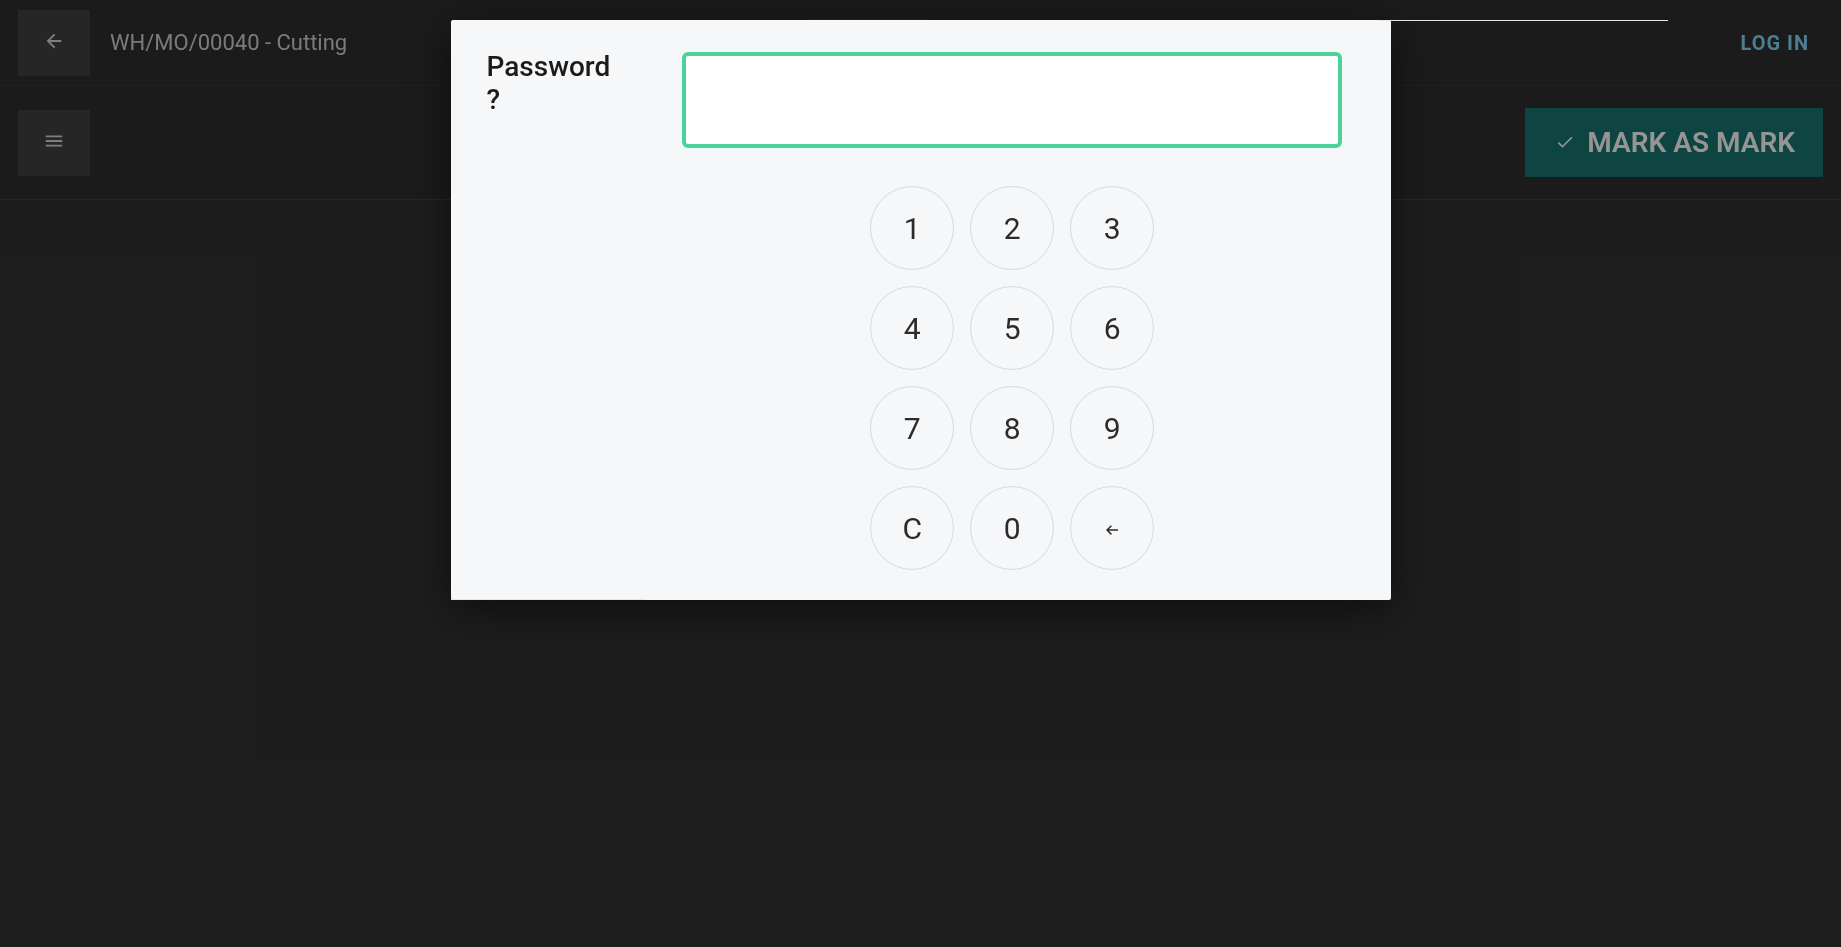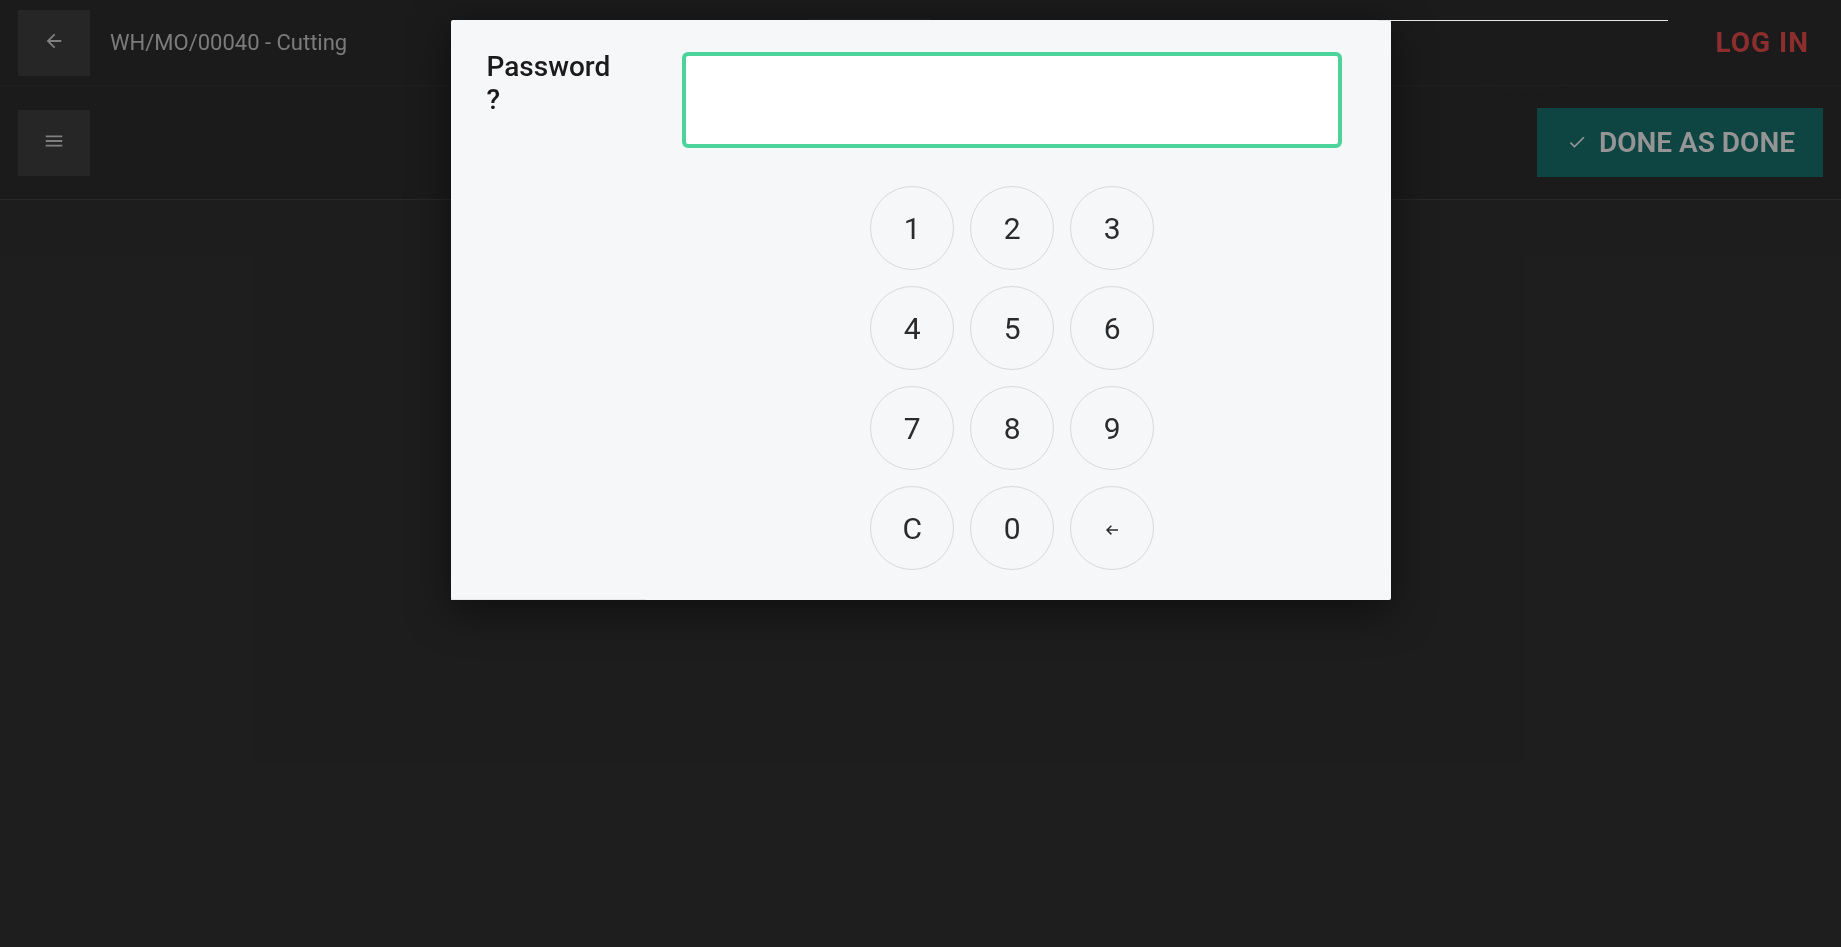--- a/index.html
+++ b/index.html
@@ -50,23 +50,23 @@
   }
   .center-info .prod-label { font-weight: 400; }
   .center-info .qty-box {
     background: #363636;
     padding: 6px 32px;
     color: #e6e6e6;
   }
   .center-info .total { color: #cfcfcf; }
   .login-btn {
     margin-left: auto;
-    font-size: 28px;
+    font-size: 20px;
     font-weight: 700;
-    color: #ef4444;
+    color: #7dd3fc;
     letter-spacing: 1px;
     cursor: pointer;
     padding: 8px 14px;
   }
 
   
   .second-bar {
     position: absolute;
     top: 85px; left: 0; right: 0;
     height: 115px;
@@ -220,21 +220,21 @@
           <path d="M3 6h18v2H3zM3 11h18v2H3zM3 16h18v2H3z"></path>
         </svg>
     </span>
   </div>
   <div class="mark-done-btn">
     <span>
       <svg viewBox="0 0 24 24">
           <path d="M9 16.17 4.83 12l-1.42 1.41L9 19 21 7l-1.41-1.41z"></path>
         </svg>
     </span>
-    <span>DONE AS DONE</span>
+    <span>MARK AS MARK</span>
   </div>
 </div>
 
 <div class="content-area"></div>
 
 <div class="modal-overlay">
   <div class="modal">
     <div class="modal-header">Password ?</div>
     <div class="modal-body">
       <input class="pin-input" type="password" value="" style="">

